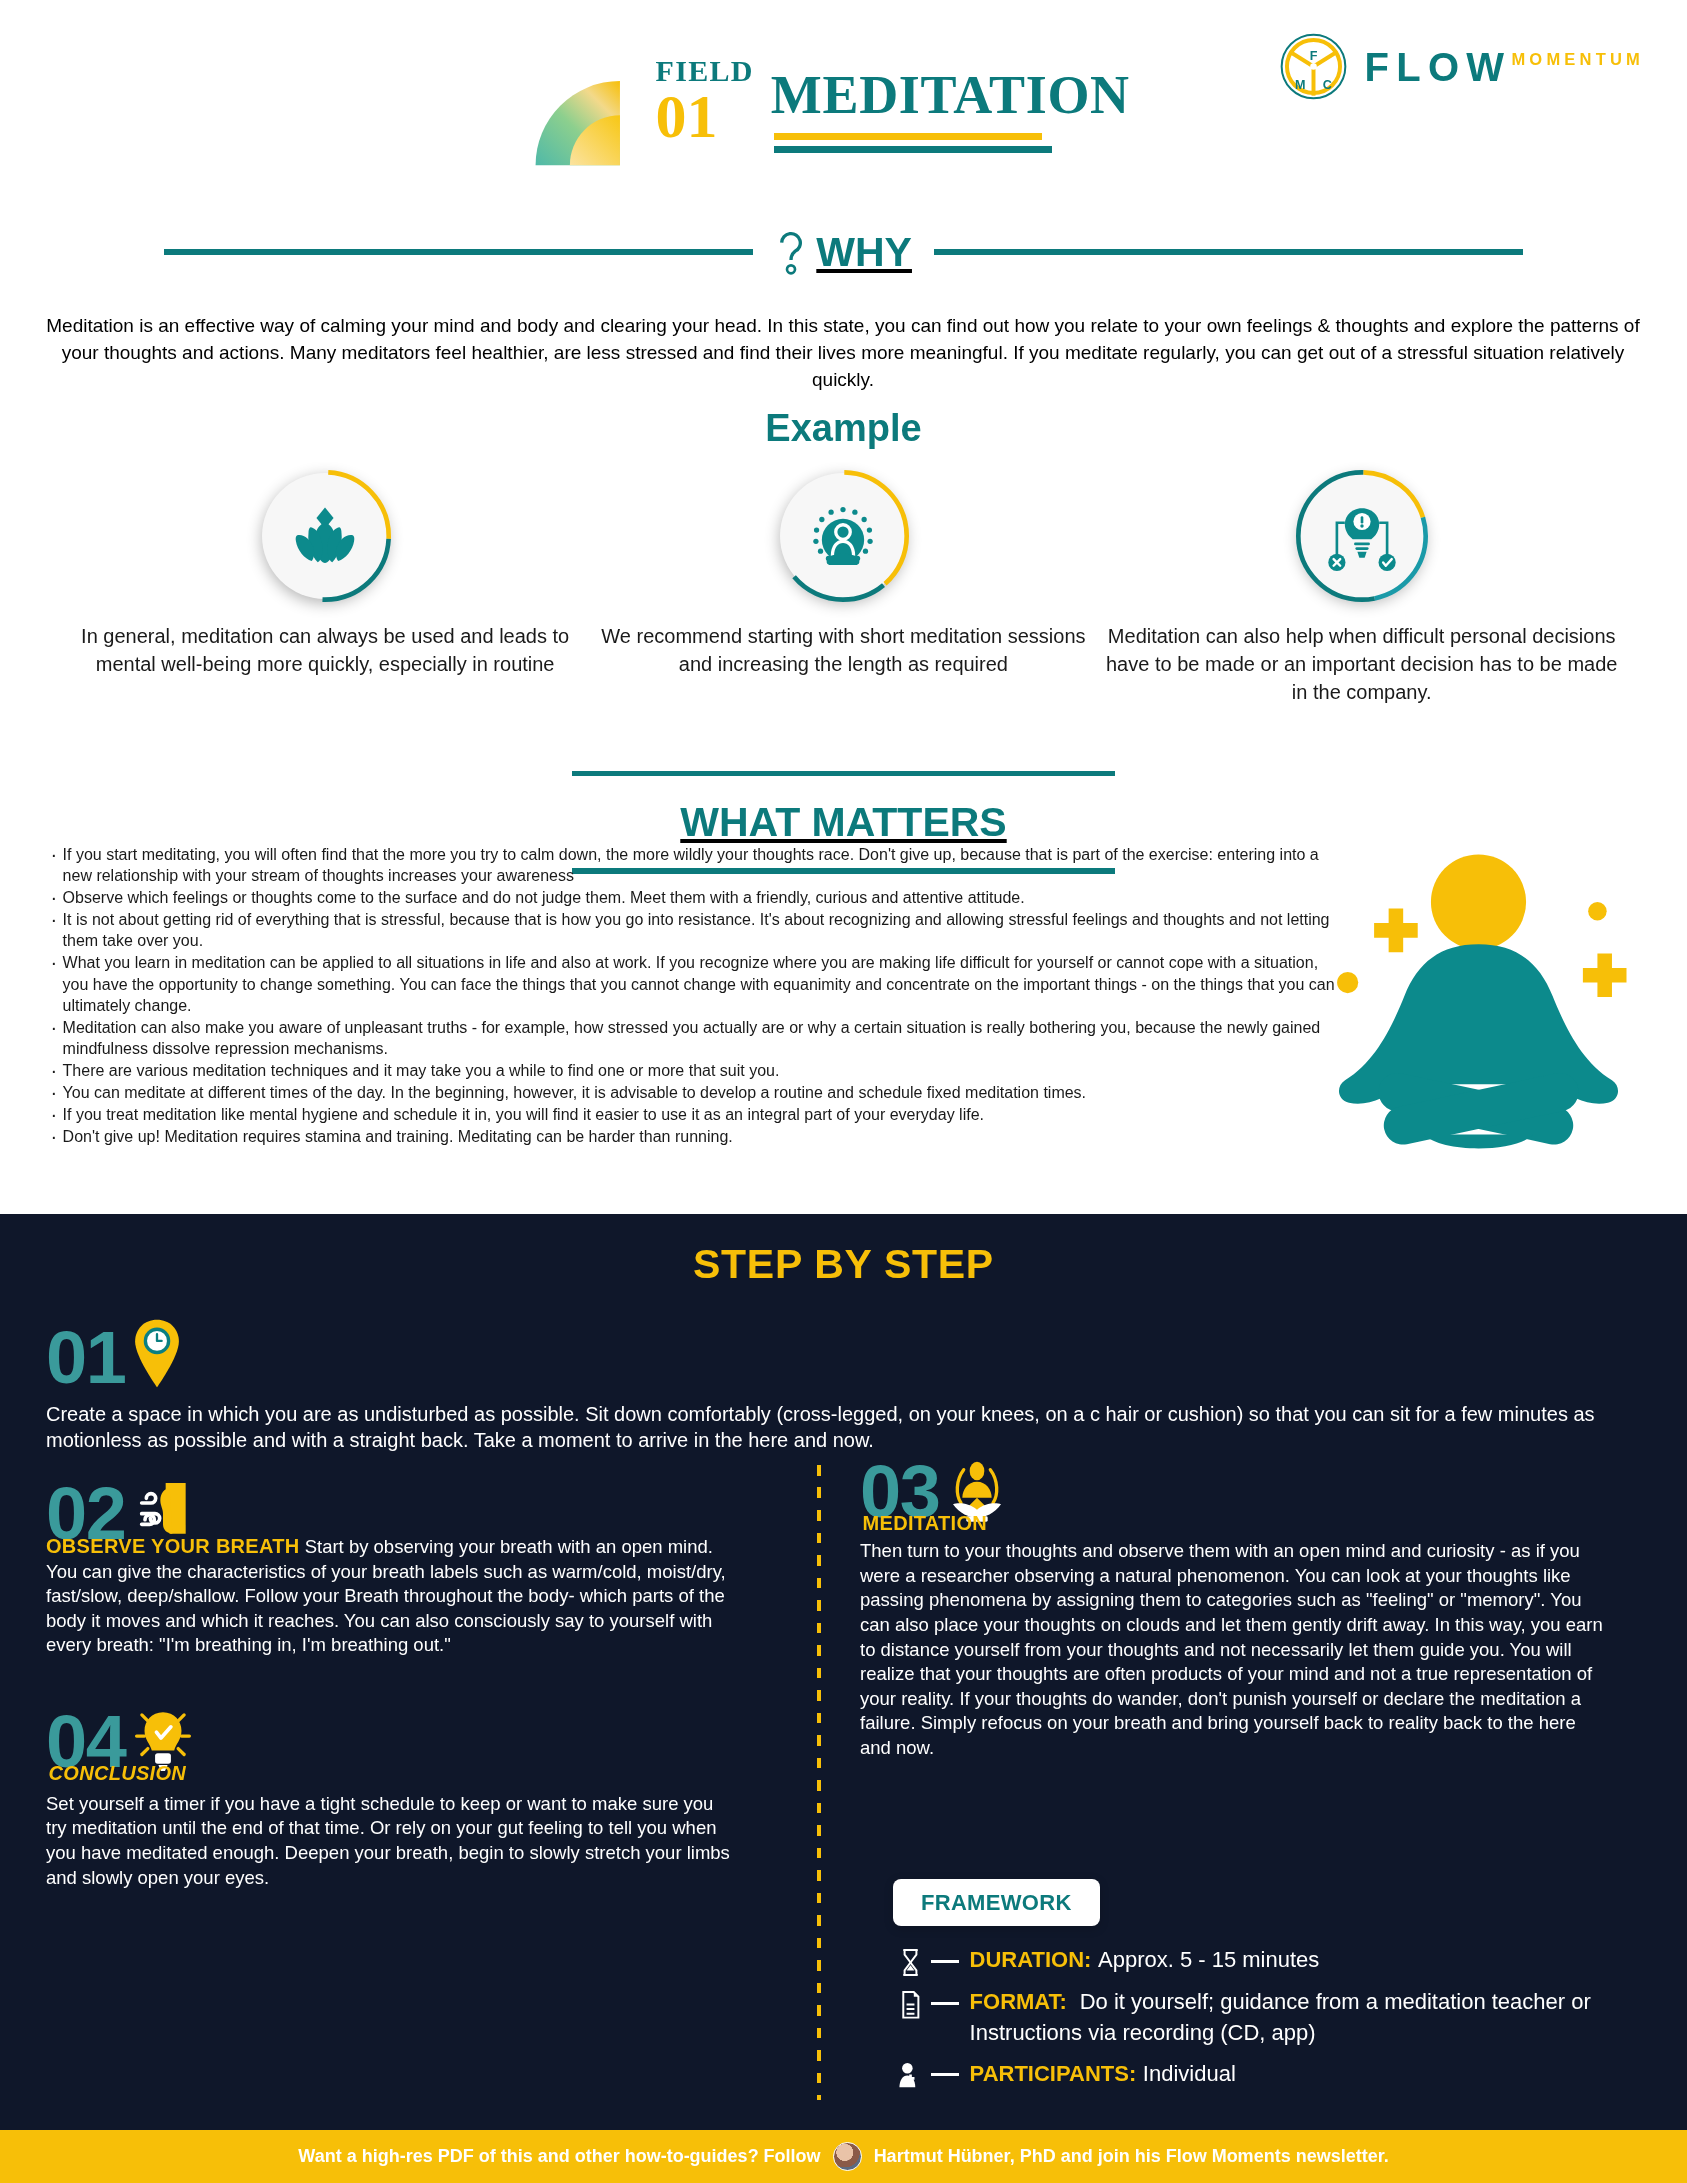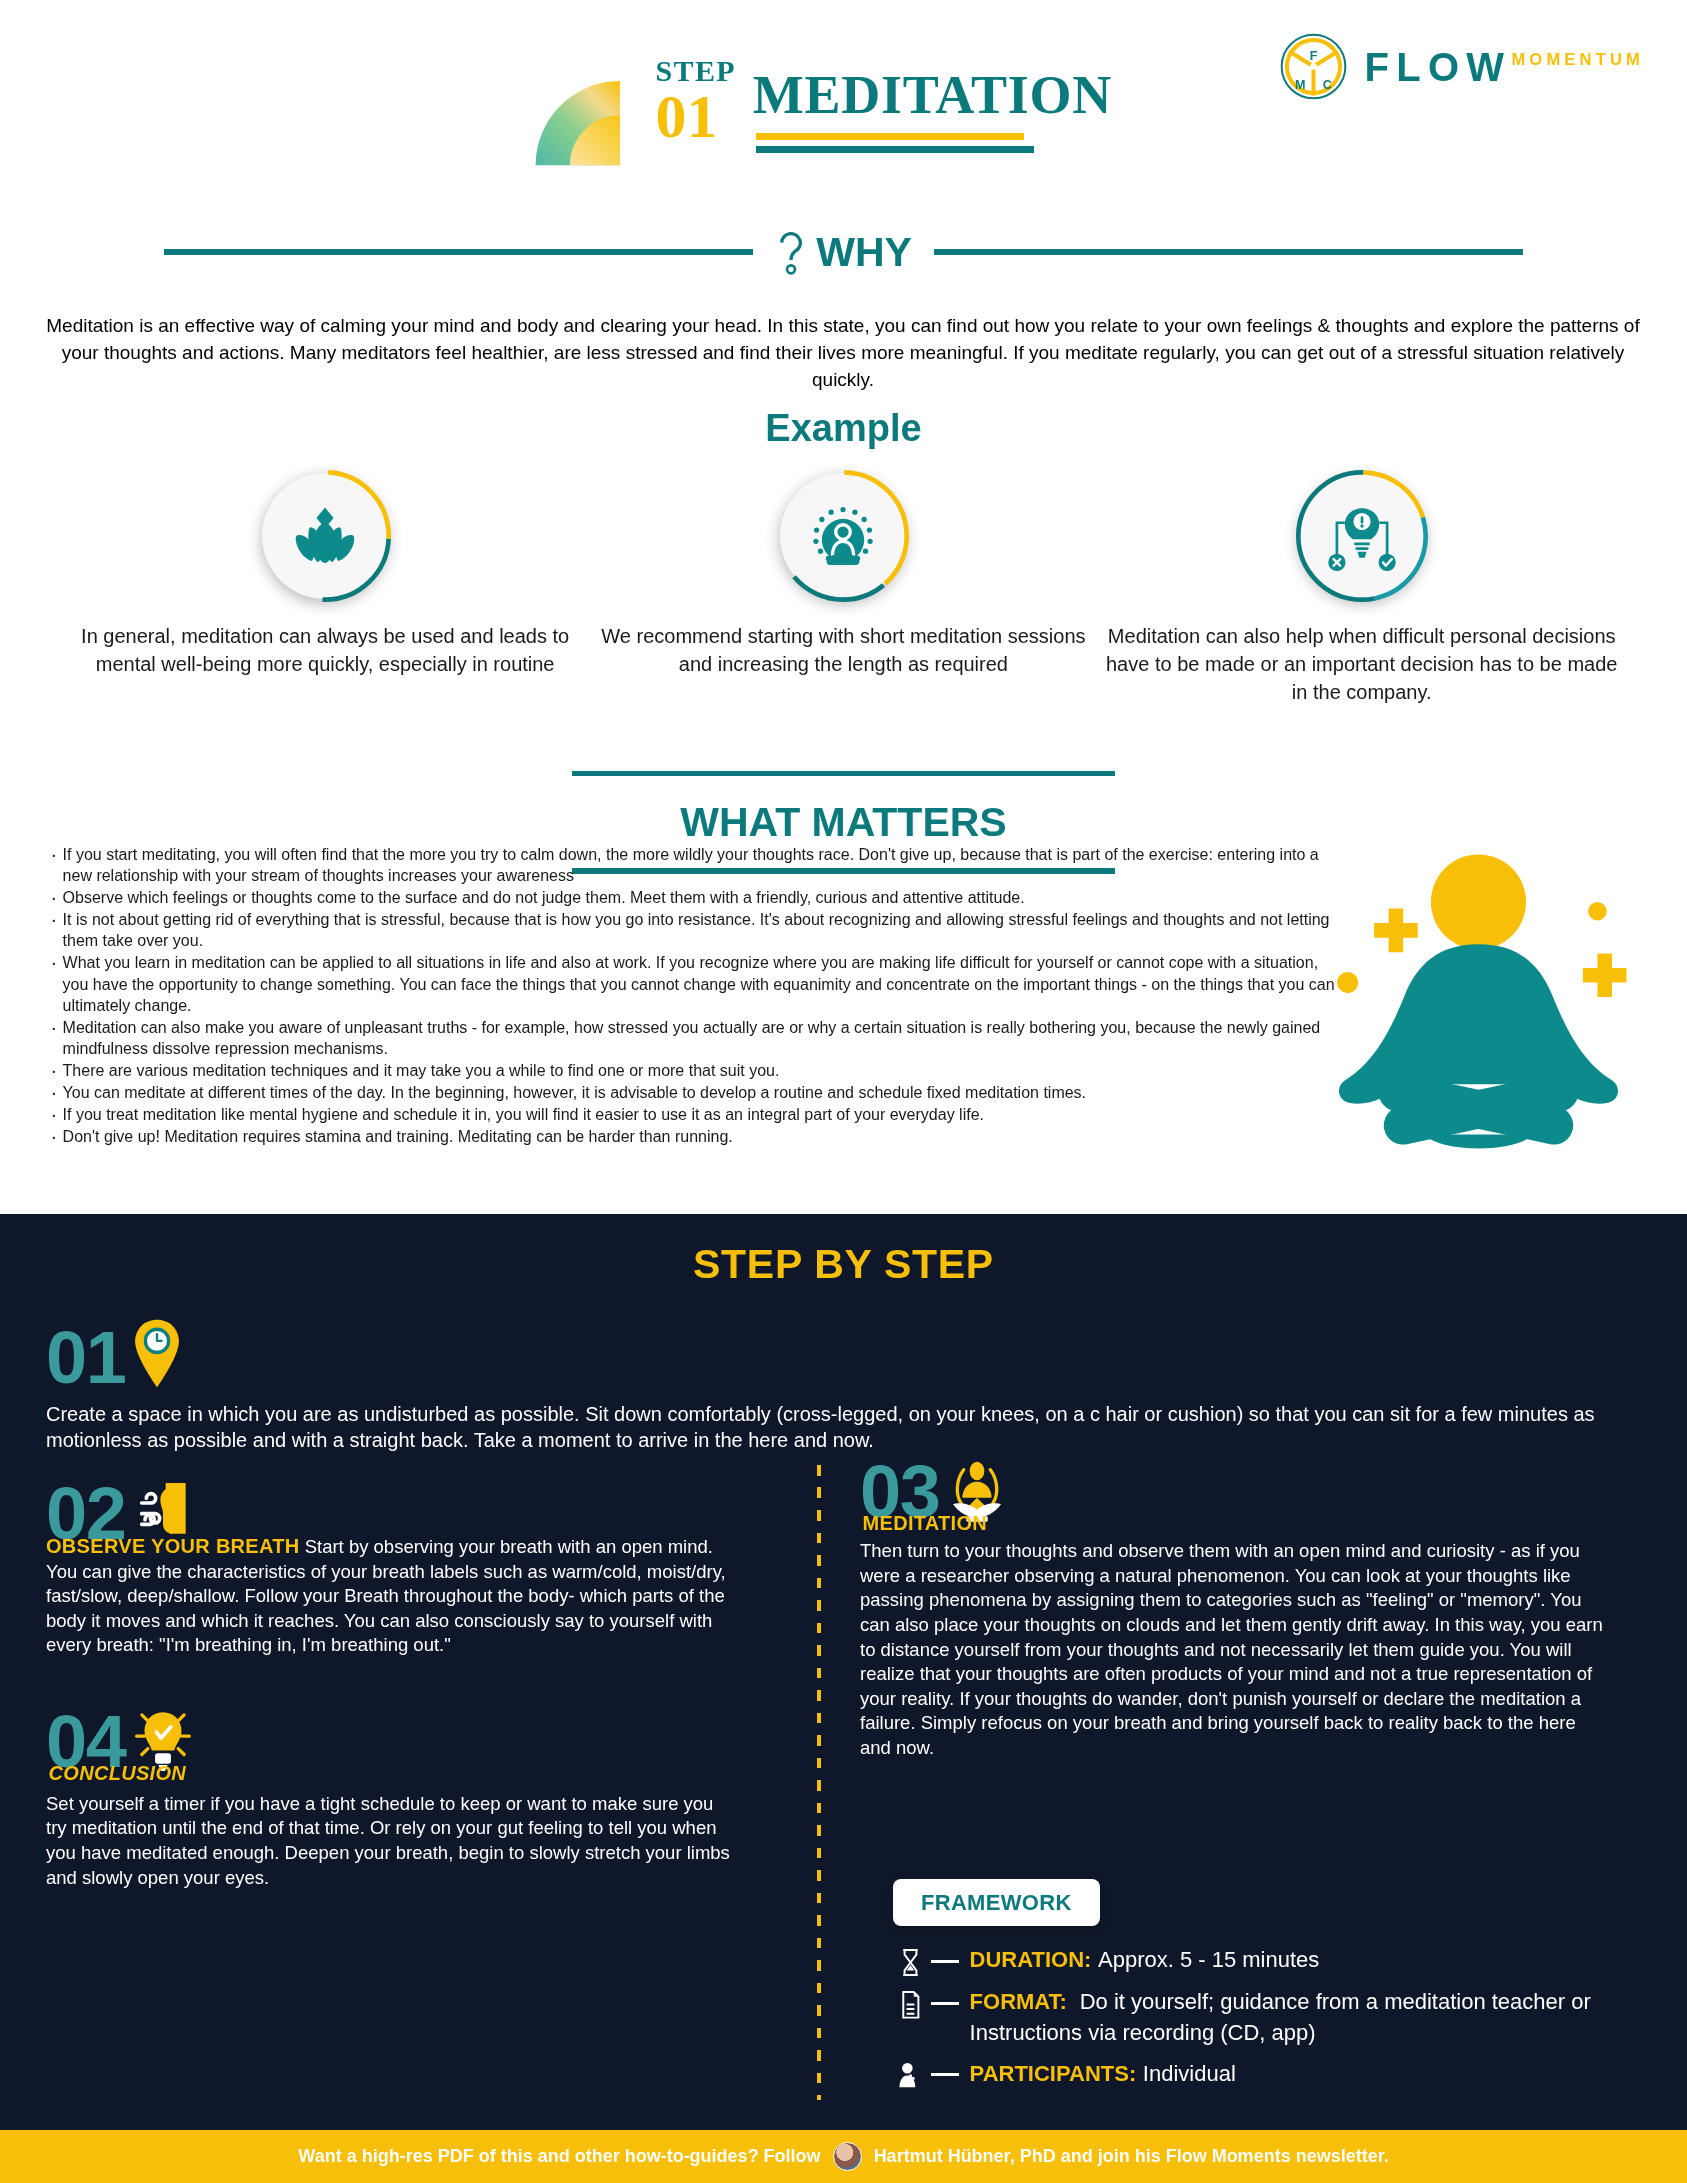--- a/index.html
+++ b/index.html
@@ -35,21 +35,21 @@
   }
   .title-main-wrap { margin-left: 17px; margin-top: 12px; }
   .title-main {
     font-family: "Liberation Serif", serif;
     font-size: 54px; font-weight: bold; color: #0c7a7c; letter-spacing: 0.7px; line-height: 1;
   }
   .title-rule-y { width: 268px; height: 7.3px; background: #f7bf08; margin-top: 10.6px; margin-left: 3.3px;}
   .title-rule-t { width: 278px; height: 7.3px; background: #0c7a7c; margin-top: 6px; margin-left: 3.3px;}
 
   
-  .sec-head { position: absolute; left: 0; width: 1687px; display: flex; align-items: center; justify-content: center; gap: 22.5px; }
+  .sec-head { position: absolute; left: 0; width: 1687px; display: flex; align-items: center; justify-content: center; gap: 22.5px; text-decoration: underline; }
   .sec-rule { height: 5.3px; background: #0c7a7c; }
   .sec-title { display: flex; align-items: center; gap: 9.3px; }
   .sec-title-text { color: #0c7a7c; font-weight: bold; letter-spacing: 0px; }
 
   
   .why-head { top: 228px; }
   .why-head .sec-rule { width: 589px; }
   .why-head .sec-title-text { font-size: 41px; }
   .why-body {
     position: absolute; top: 301px; left: 46px; width: 1594px;
@@ -154,21 +154,21 @@
           </linearGradient>
           <linearGradient id="arcg2" x1="0" y1="1" x2="1" y2="0">
             <stop offset="0%" stop-color="#fbe3a0"></stop>
             <stop offset="100%" stop-color="#f7c714"></stop>
           </linearGradient>
         </defs>
         <path d="M10 138 A128 128 0 0 1 138 10 L138 138 Z" fill="url(#arcg)"></path>
         <path d="M62 138 A76 76 0 0 1 138 62 L138 138 Z" fill="url(#arcg2)"></path>
       </svg>
       <div class="field-block">
-        <div class="field-word">STEP</div>
+        <div class="field-word">FIELD</div>
         <div class="field-num">01</div>
       </div>
       <div class="title-main-wrap">
         <div class="title-main">MEDITATION</div>
         <div class="title-rule-y"></div>
         <div class="title-rule-t"></div>
       </div>
     </div>
   </div>
 

